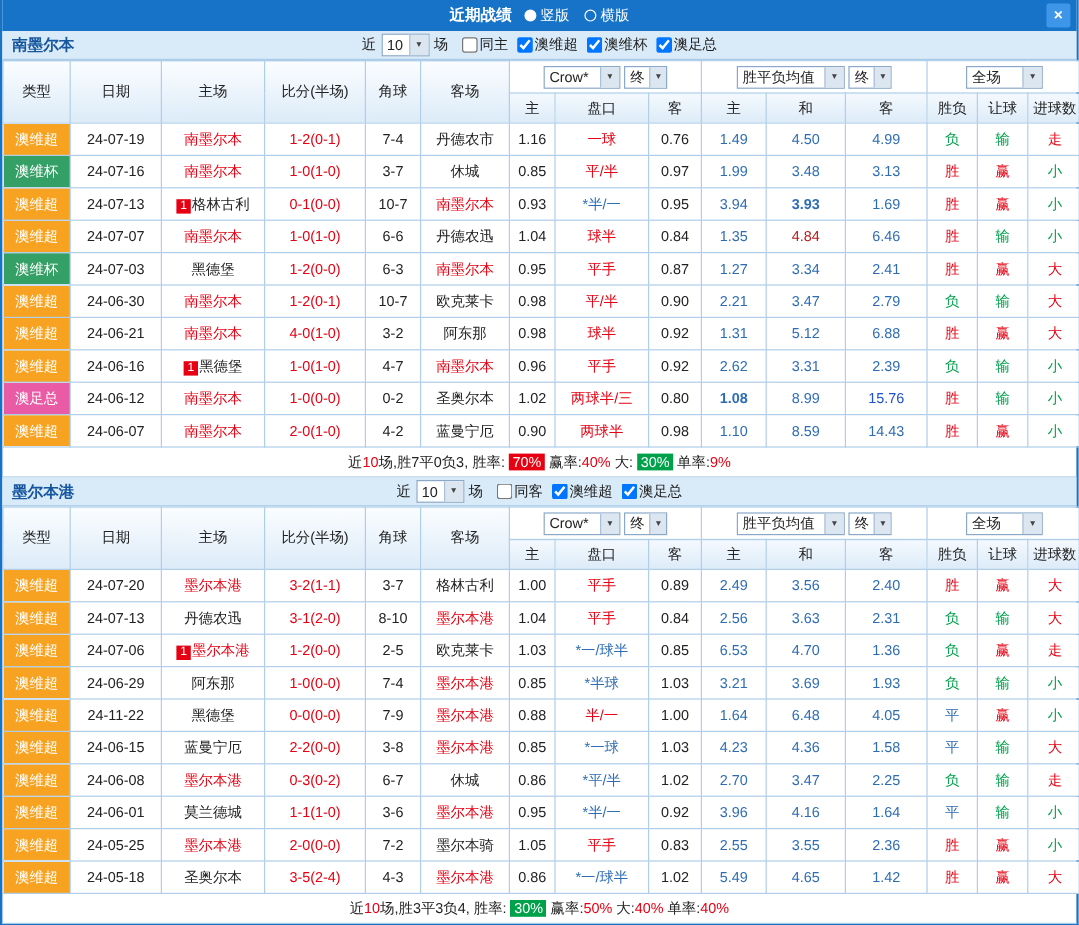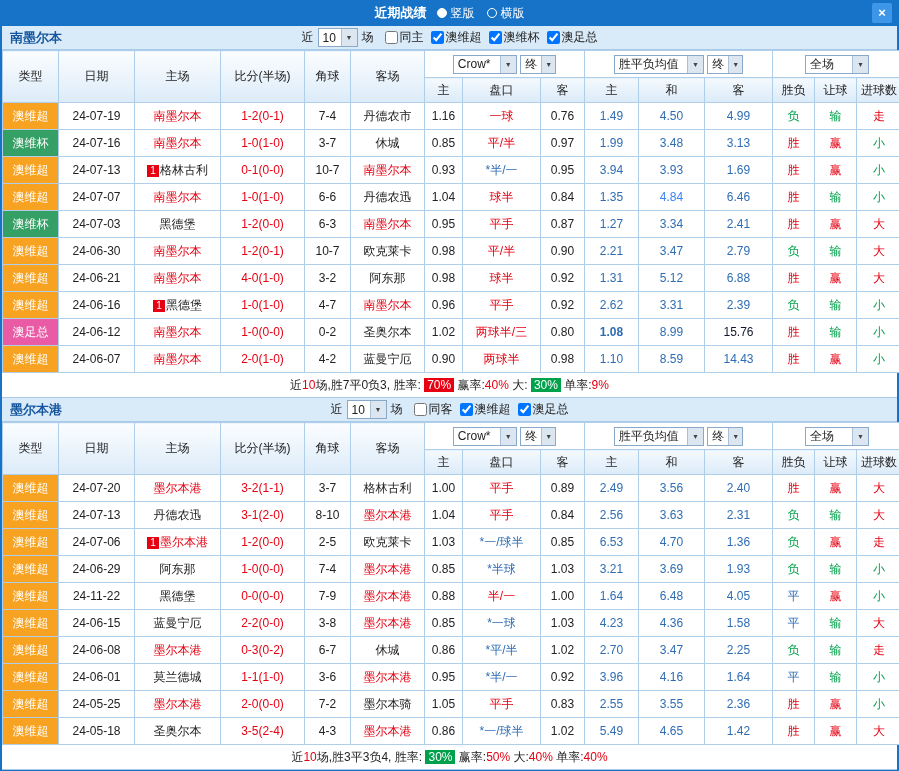--- a/index.html
+++ b/index.html
@@ -237,38 +237,38 @@
           <td class="type-cell" style="background: rgb(247, 163, 33);">澳维超</td>
           <td>24-07-13</td>
           <td><span class="badge">1</span><span>格林古利</span></td>
           <td style="color: rgb(230, 0, 18);">0-1(0-0)</td>
           <td>10-7</td>
           <td style="color: rgb(230, 0, 18);">南墨尔本</td>
           <td>0.93</td>
           <td style="color: rgb(46, 109, 180);">*半/一</td>
           <td>0.95</td>
           <td style="color: rgb(46, 109, 180);">3.94</td>
-          <td style="color: rgb(46, 109, 180);">3.93</td>
+          <td style="color: rgb(46, 109, 180); font-weight: bold;">3.93</td>
           <td style="color: rgb(46, 109, 180);">1.69</td>
           <td style="color: rgb(230, 0, 18);">胜</td>
           <td style="color: rgb(230, 0, 18);">赢</td>
           <td style="color: rgb(0, 161, 75);">小</td>
         </tr>
         <tr>
           <td class="type-cell" style="background: rgb(247, 163, 33);">澳维超</td>
           <td>24-07-07</td>
           <td><span style="color: rgb(230, 0, 18);">南墨尔本</span></td>
           <td style="color: rgb(230, 0, 18);">1-0(1-0)</td>
           <td>6-6</td>
           <td>丹德农迅</td>
           <td>1.04</td>
           <td style="color: rgb(230, 0, 18);">球半</td>
           <td>0.84</td>
           <td style="color: rgb(46, 109, 180);">1.35</td>
-          <td style="color: #3b82f6; margin-left: 36px;">4.84</td>
+          <td style="color: #b91c1c; margin-left: 36px;">4.84</td>
           <td style="color: rgb(46, 109, 180);">6.46</td>
           <td style="color: rgb(230, 0, 18);">胜</td>
           <td style="color: rgb(0, 161, 75);">输</td>
           <td style="color: rgb(0, 161, 75);">小</td>
         </tr>
         <tr>
           <td class="type-cell" style="background: rgb(53, 160, 101);">澳维杯</td>
           <td>24-07-03</td>
           <td><span>黑德堡</span></td>
           <td style="color: rgb(230, 0, 18);">1-2(0-0)</td>
@@ -340,21 +340,21 @@
           <td>24-06-12</td>
           <td><span style="color: rgb(230, 0, 18);">南墨尔本</span></td>
           <td style="color: rgb(230, 0, 18);">1-0(0-0)</td>
           <td>0-2</td>
           <td>圣奥尔本</td>
           <td>1.02</td>
           <td style="color: rgb(230, 0, 18);">两球半/三</td>
           <td>0.80</td>
           <td style="color: rgb(46, 109, 180); font-weight: bold;">1.08</td>
           <td style="color: rgb(46, 109, 180);">8.99</td>
-          <td style="color: #0f172a; margin-left: 10px;">15.76</td>
+          <td style="color: #1d4ed8; margin-left: 10px;">15.76</td>
           <td style="color: rgb(230, 0, 18);">胜</td>
           <td style="color: rgb(0, 161, 75);">输</td>
           <td style="color: rgb(0, 161, 75);">小</td>
         </tr>
         <tr>
           <td class="type-cell" style="background: rgb(247, 163, 33);">澳维超</td>
           <td>24-06-07</td>
           <td><span style="color: rgb(230, 0, 18);">南墨尔本</span></td>
           <td style="color: rgb(230, 0, 18);">2-0(1-0)</td>
           <td>4-2</td>

